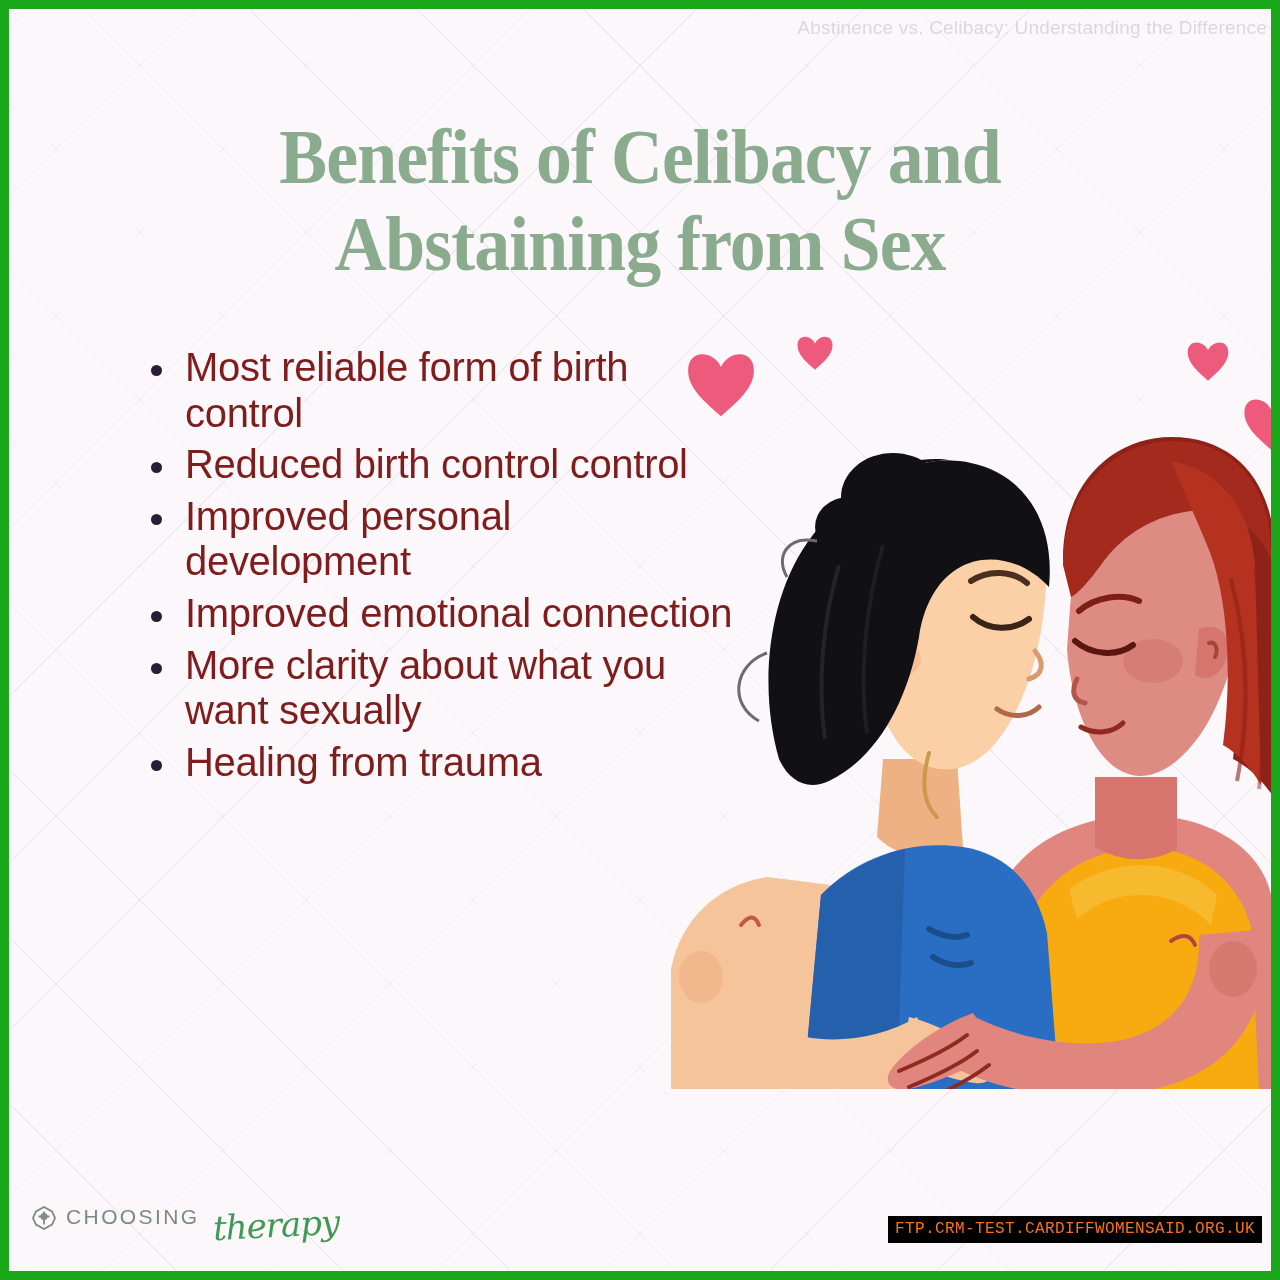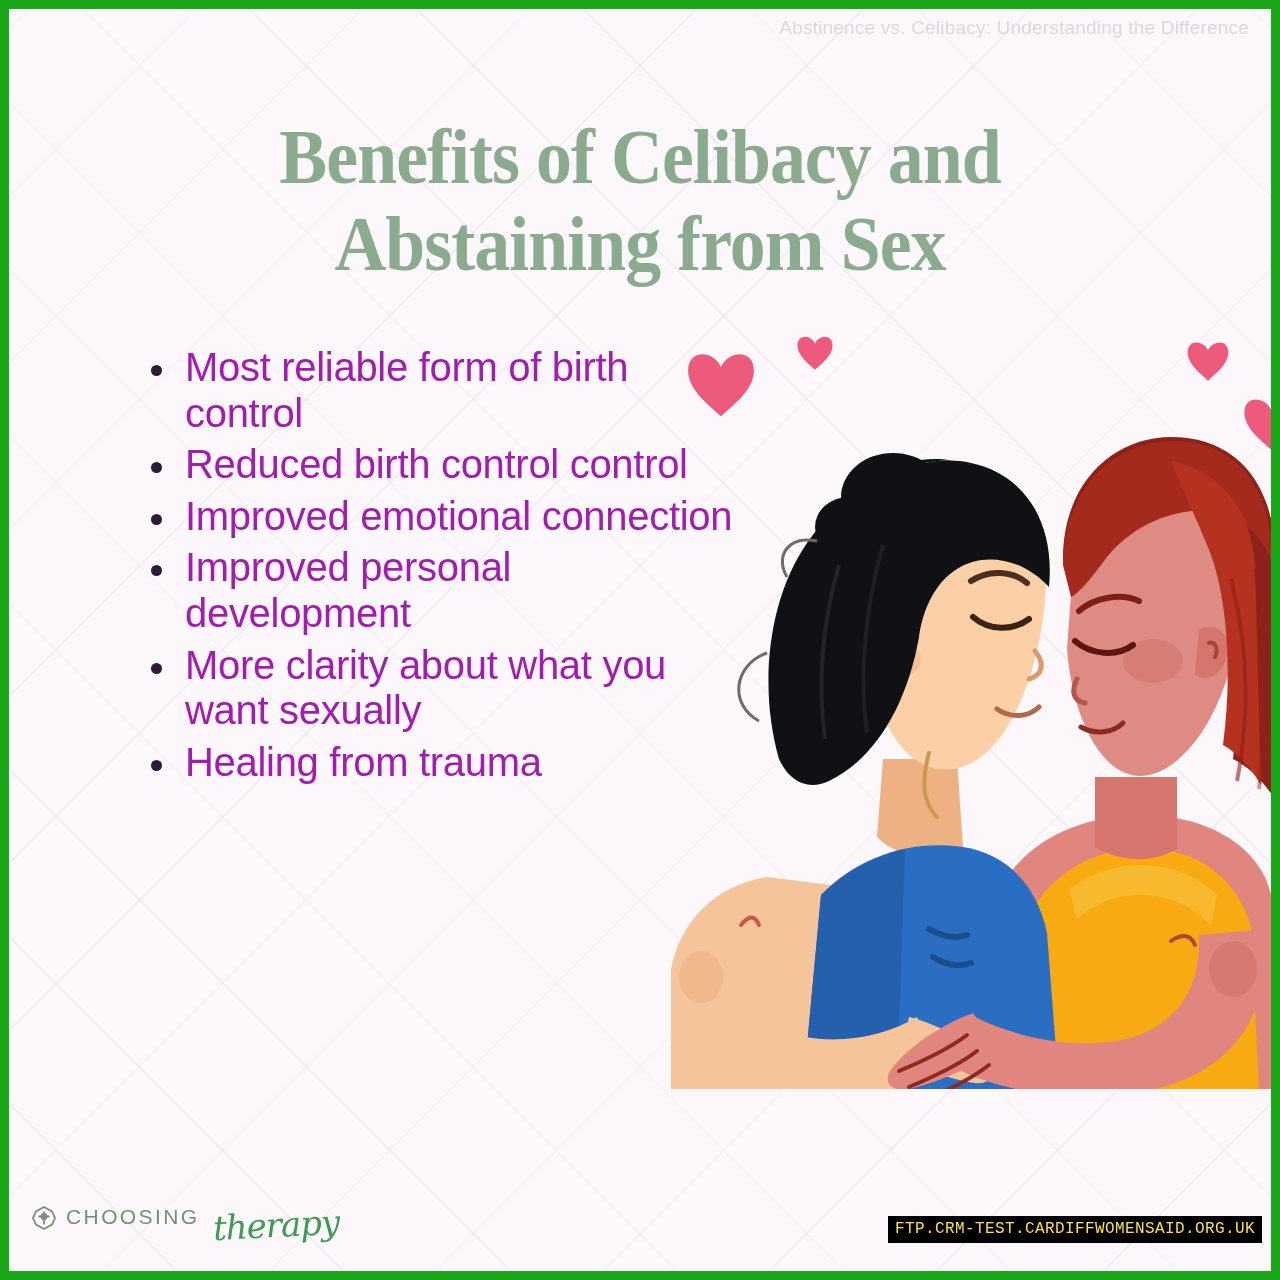--- a/index.html
+++ b/index.html
@@ -33,21 +33,21 @@
   .tint {
     position:absolute; inset:0;
     background:radial-gradient(ellipse at 20% 15%, #fdf9fb 0%, #f9f3f7 55%, #fbf8fa 100%);
     z-index:-1;
   }
 
   
   .topbar {
     position:absolute; left:0; top:0; width:1262px; height:38px;
     display:flex; align-items:center; justify-content:flex-end;
-    padding-right:22px;
+    padding-right:4px;
   }
   .topbar-text {
     font-size:19px; letter-spacing:.2px;
     color:#dcd7de;
     white-space:nowrap;
   }
 
   
   .title {
     position:absolute; left:0; top:104px; width:1262px;
@@ -68,21 +68,21 @@
     left:128px; top:336px;
     width:600px;
     list-style:none;
   }
   .benefit {
     position:relative;
     padding-left:48px;
     margin-bottom:6px;
     font-size:40px;
     line-height:1.14;
-    color:#a21caf;
+    color:#7f1d1d;
     letter-spacing:-.3px;
   }
   .benefit::before {
     content:"";
     position:absolute;
     left:14px; top:20px;
     width:11px; height:11px;
     border-radius:50%;
     background:#2b1c35;
   }
@@ -113,21 +113,21 @@
     color:#3f9b54;
     letter-spacing:-1px;
     margin-left:4px;
     transform:rotate(-3deg);
   }
 
   .watermark {
     position:absolute;
     right:9px; bottom:28px;
     background:#000;
-    color:#fde047;
+    color:#f97316;
     font-family:"Liberation Mono", monospace;
     font-size:16px;
     letter-spacing:.4px;
     padding:4px 7px 5px;
     white-space:nowrap;
   }
 </style>
 </head>
 <body>
 
@@ -141,22 +141,22 @@
     </div>
 
     <h1 class="title">
       <span class="title-line">Benefits of Celibacy and</span>
       <span class="title-line">Abstaining from Sex</span>
     </h1>
 
     <ul class="benefits">
       <li class="benefit">Most reliable form of birth control</li>
       <li class="benefit">Reduced birth control control</li>
+      <li class="benefit">Improved personal development</li>
       <li class="benefit">Improved emotional connection</li>
-      <li class="benefit">Improved personal development</li>
       <li class="benefit">More clarity about what you want sexually</li>
       <li class="benefit">Healing from trauma</li>
     </ul>
 
     <div class="illo">
       <svg viewBox="0 0 600 760" xmlns="http://www.w3.org/2000/svg">
         <defs>
           <path id="hrt" d="M0,-6 C-3.4,-13.2 -14,-13.6 -14,-4.4 C-14,3.2 -6.4,9.2 0,15 C6.4,9.2 14,3.2 14,-4.4 C14,-13.6 3.4,-13.2 0,-6 Z"></path>
         </defs>
 

